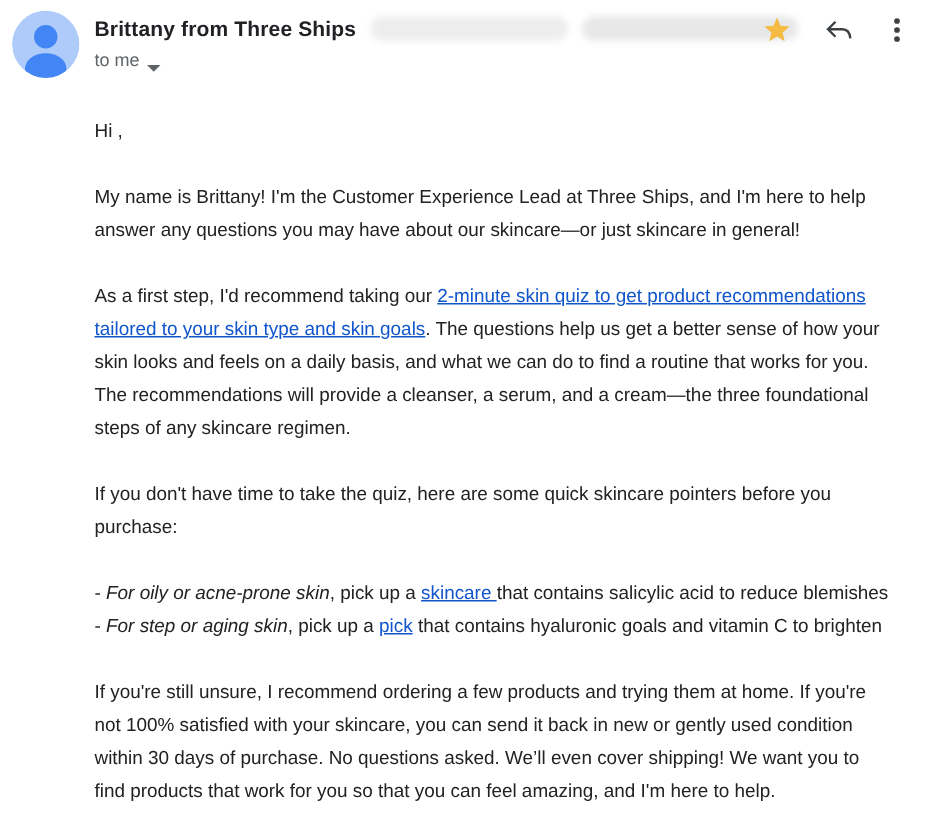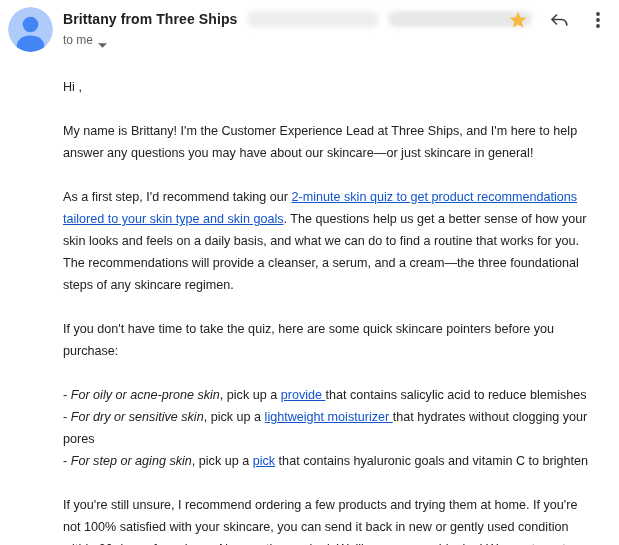--- a/index.html
+++ b/index.html
@@ -106,17 +106,16 @@
       </svg>
     </span>
   </div>
 </div>
 
 <div class="email-body">
     <div class="block"><span>Hi ,</span></div>
     <div class="block spaced"><span>My name is Brittany! I'm the Customer Experience Lead at Three Ships, and I'm here to help answer any questions you may have about our skincare—or just skincare in general!</span></div>
     <div class="block spaced"><span>As a first step, I'd recommend taking our </span><a class="body-link" href="#">2-minute skin quiz to get product recommendations tailored to your skin type and skin goals</a><span>. The questions help us get a better sense of how your skin looks and feels on a daily basis, and what we can do to find a routine that works for you. The recommendations will provide a cleanser, a serum, and a cream—the three foundational steps of any skincare regimen.</span></div>
     <div class="block spaced"><span>If you don't have time to take the quiz, here are some quick skincare pointers before you purchase:</span></div>
-    <div class="block spaced"><span>- </span><span class="it">For oily or acne-prone skin</span><span>, pick up a </span><a class="body-link" href="#">provide </a><span>that contains salicylic acid to reduce blemishes</span></div>
-    <div class="block"><span>- </span><span class="it">For dry or sensitive skin</span><span>, pick up a </span><a class="body-link" href="#">lightweight moisturizer </a><span>that hydrates without clogging your pores</span></div>
+    <div class="block spaced"><span>- </span><span class="it">For oily or acne-prone skin</span><span>, pick up a </span><a class="body-link" href="#">skincare </a><span>that contains salicylic acid to reduce blemishes</span></div>
     <div class="block"><span>- </span><span class="it">For step or aging skin</span><span>, pick up a </span><a class="body-link" href="#">pick</a><span> that contains hyaluronic goals and vitamin C to brighten</span></div>
     <div class="block spaced"><span>If you're still unsure, I recommend ordering a few products and trying them at home. If you're not 100% satisfied with your skincare, you can send it back in new or gently used condition within 30 days of purchase. No questions asked. We’ll even cover shipping! We want you to find products that work for you so that you can feel amazing, and I'm here to help.</span></div>
   </div>
 
 </body></html>

